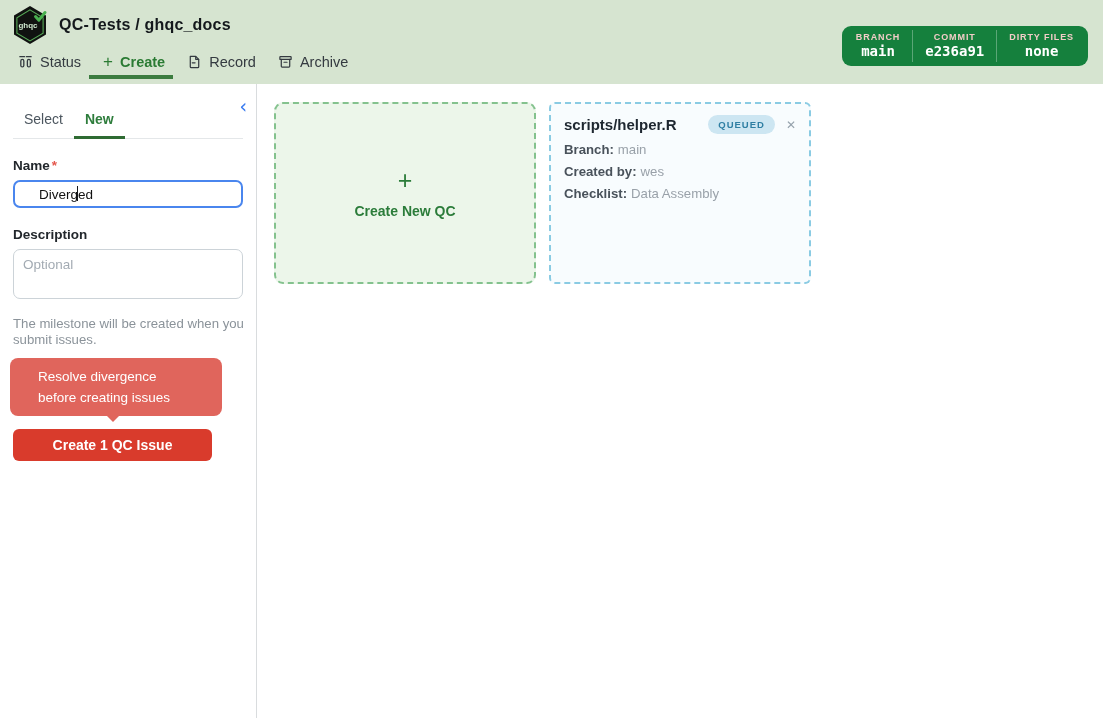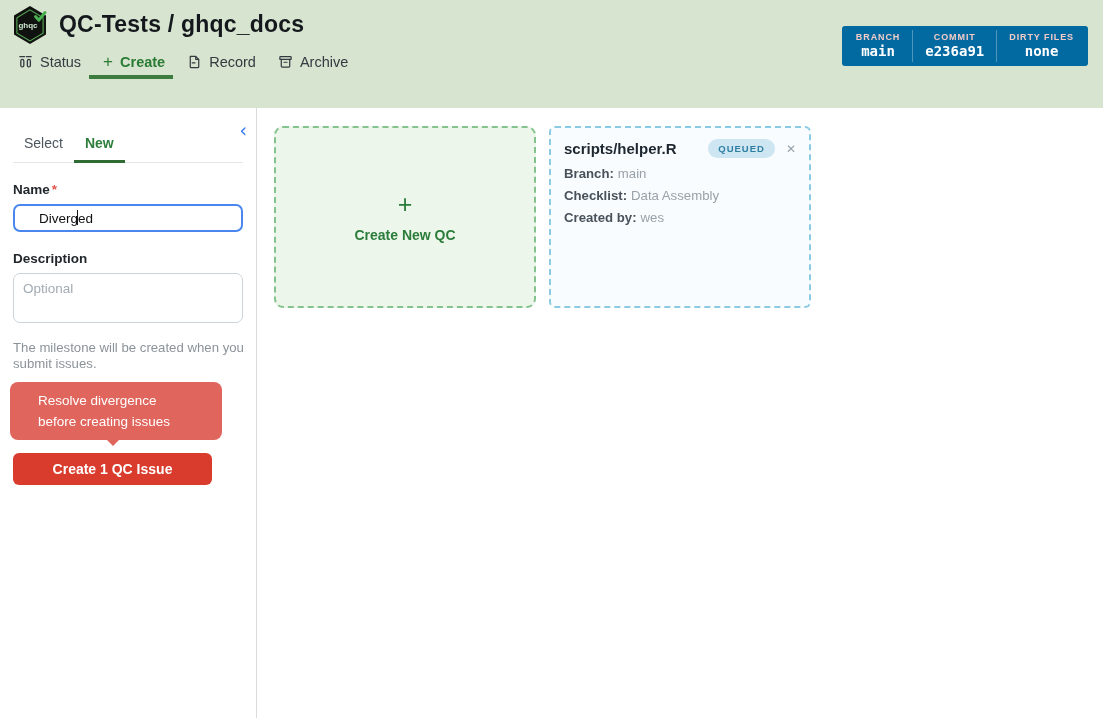--- a/index.html
+++ b/index.html
@@ -4,37 +4,37 @@
 <style>
   * { box-sizing: border-box; }
   html,body { margin:0; padding:0; }
   body {
     width:1103px; height:718px; overflow:hidden;
     font-family:"Liberation Sans", sans-serif;
     background:#ffffff; color:#1b2126;
   }
 
   
-  .header { height:108px; background:#d6e4d0; position:relative; }
+  .header { height:84px; background:#d6e4d0; position:relative; }
   .header-row { display:flex; align-items:center; padding:5px 0 0 12px; height:44px; }
   .logo { width:36px; height:40px; display:block; flex:0 0 auto; }
-  .app-title { font-size:23px; font-weight:bold; color:#14181c; margin:0 0 0 11px; letter-spacing:.2px; }
+  .app-title { font-size:16px; font-weight:bold; color:#14181c; margin:0 0 0 11px; letter-spacing:.2px; }
 
   .nav { display:flex; align-items:stretch; gap:22px; padding-left:18px; height:35px; }
   .nav-item { display:flex; align-items:center; gap:7px; font-size:14.5px; color:#343a40;
               position:relative; cursor:pointer; text-decoration:none; }
   .nav-item .glyph { font-size:15px; line-height:1; color:#343a40; }
   .nav-item.active { color:#2a7b33; font-weight:bold; }
   .nav-item.active .glyph { color:#2a7b33; font-size:17px; font-weight:normal; }
   .nav-item.active::after { content:""; position:absolute; left:-14px; right:-8px; bottom:0;
                             height:4px; background:#3c7c3f; }
   .nav-icon { display:flex; align-items:center; }
 
-  .repo-badges { position:absolute; right:15px; top:26px; display:flex; background:#0369a1;
-                 border-radius:3px; color:#fff; padding:4px 2px; }
+  .repo-badges { position:absolute; right:15px; top:26px; display:flex; background:#15803d;
+                 border-radius:9px; color:#fff; padding:4px 2px; }
   .badge-cell { padding:2px 12px 3px; text-align:center; border-left:1px solid rgba(255,255,255,.3); }
   .badge-cell:first-child { border-left:none; }
   .badge-label { font-size:9px; letter-spacing:.9px; color:#f2cdc8; font-weight:bold; white-space:nowrap; }
   .badge-value { font-family:"DejaVu Sans Mono", monospace; font-size:14px; font-weight:bold; margin-top:1px; }
 
   
   .layout { display:flex; height:634px; }
   .sidebar { width:257px; flex:0 0 257px; border-right:1px solid #d9dcde; position:relative;
              padding:0 13px; }
   .collapse-btn { position:absolute; top:13px; right:9px; cursor:pointer; color:#3b7cf0;
@@ -193,22 +193,22 @@
         <div class="qc-head">
           <div class="qc-title">scripts/helper.R</div>
           <span class="status-pill">QUEUED</span>
           <span class="qc-close">✕</span>
         </div>
         <div class="qc-fields">
           <div>
             <span class="fl">Branch:</span><span class="fv">main</span>
           </div>
           <div>
+            <span class="fl">Created by:</span><span class="fv">wes</span>
+          </div>
+          <div>
             <span class="fl">Checklist:</span><span class="fv">Data Assembly</span>
           </div>
-          <div>
-            <span class="fl">Created by:</span><span class="fv">wes</span>
-          </div>
         </div>
       </div>
     </div>
   </main>
 </div>
 
 </body></html>

